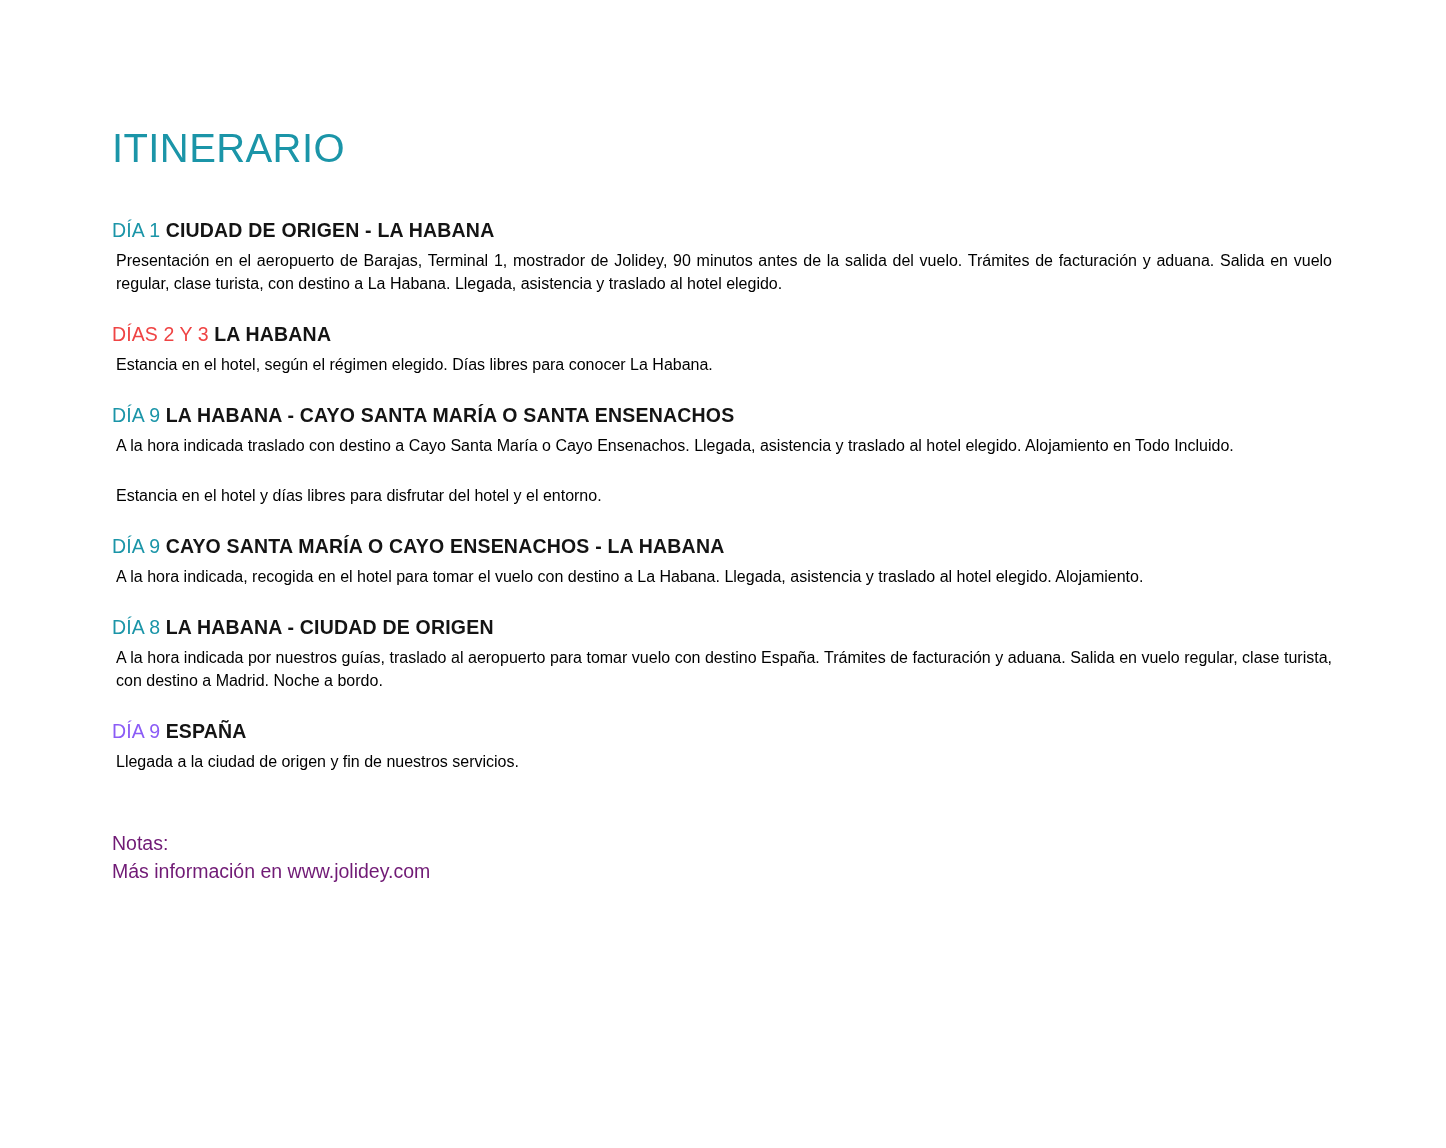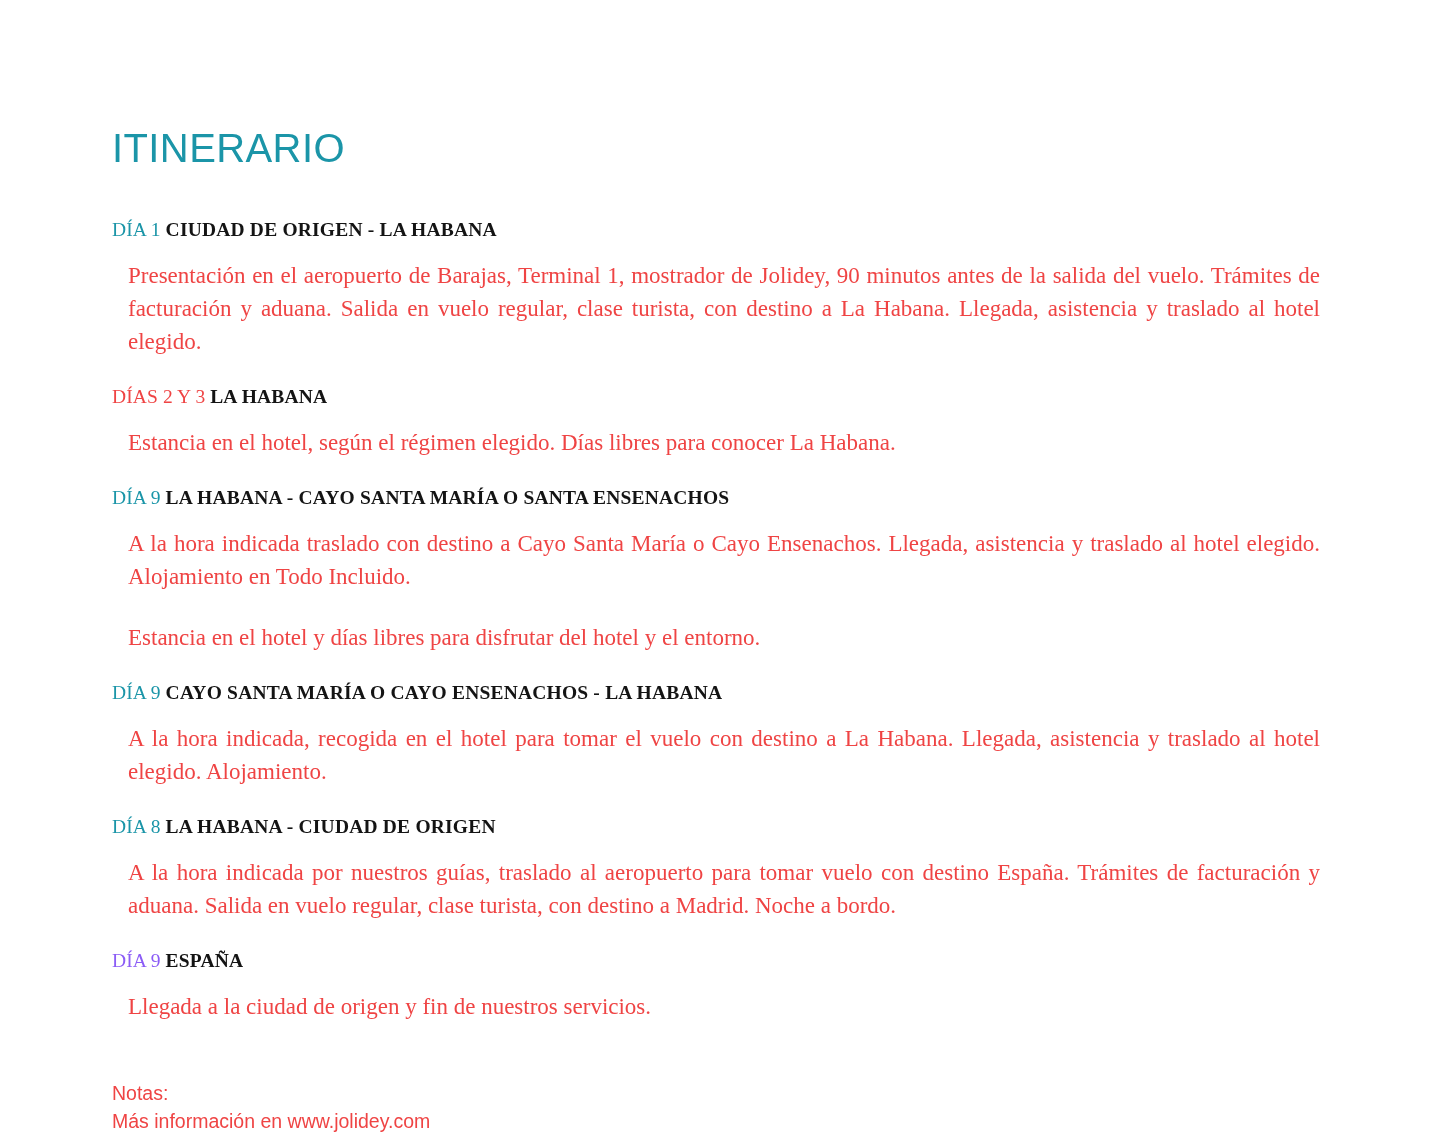--- a/index.html
+++ b/index.html
@@ -37,21 +37,20 @@
     font-weight: 300;
     letter-spacing: 0.4px;
     line-height: 1;
     margin: 0 0 50px 0;
     white-space: pre;
   }
 
   
   .day-section {
     margin-bottom: 27px;
-    font-family: Liberation Serif, serif;
   }
   .day-section:last-of-type {
     margin-bottom: 0;
   }
 
   .day-heading {
     font-size: 19.5px;
     line-height: 1.28;
     margin: 0 0 6px 0;
     white-space: nowrap;
@@ -60,41 +59,41 @@
     font-weight: 400;
     letter-spacing: 0.1px;
   }
   .day-title {
     font-weight: bold;
     color: #141414;
     letter-spacing: 0.2px;
   }
 
   .day-body {
-    font-size: 23px;
+    font-size: 16px;
     line-height: 1.44;
-    margin: 16px;
+    margin: 4px;
     text-align: justify;
     text-justify: inter-word;
-    color: #ef4444;
+    color: #000000;
     hyphens: manual;
   }
   .day-body.no-justify {
     text-align: left;
   }
 
   
   .notes {
     margin-top: 56px;
   }
   .notes-line {
     font-size: 19.5px;
     line-height: 1.44;
     margin: 0;
-    color: #ef4444;
+    color: #701a75;
   }
 </style>
 </head>
 <body style="background: rgb(255, 255, 255);">
 
 <div class="page">
   <div class="content">
 
     <h1 class="page-title" style="color: rgb(27, 149, 168);">ITINERARIO</h1>
 

